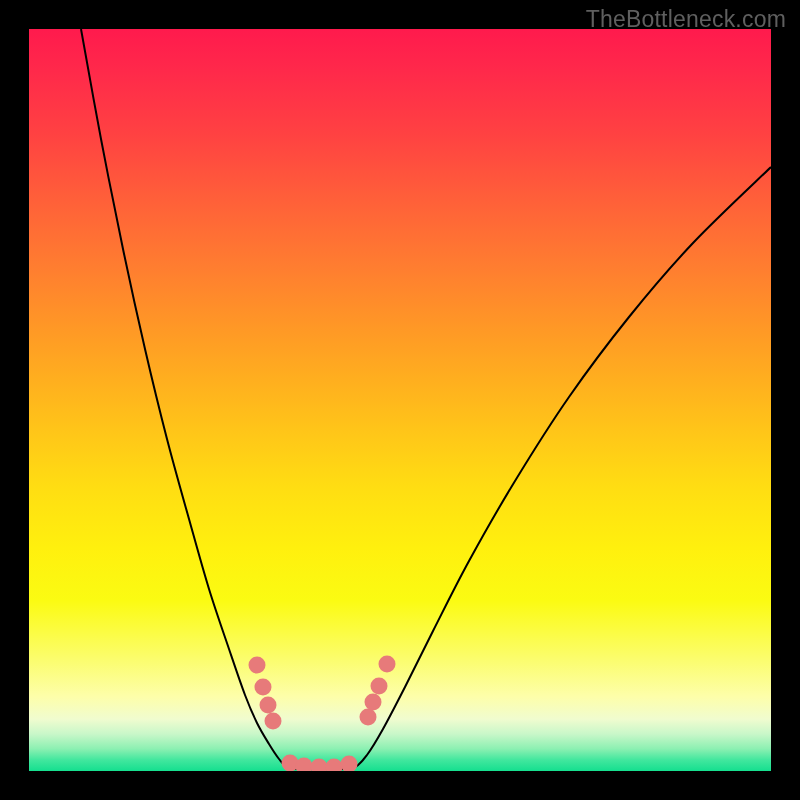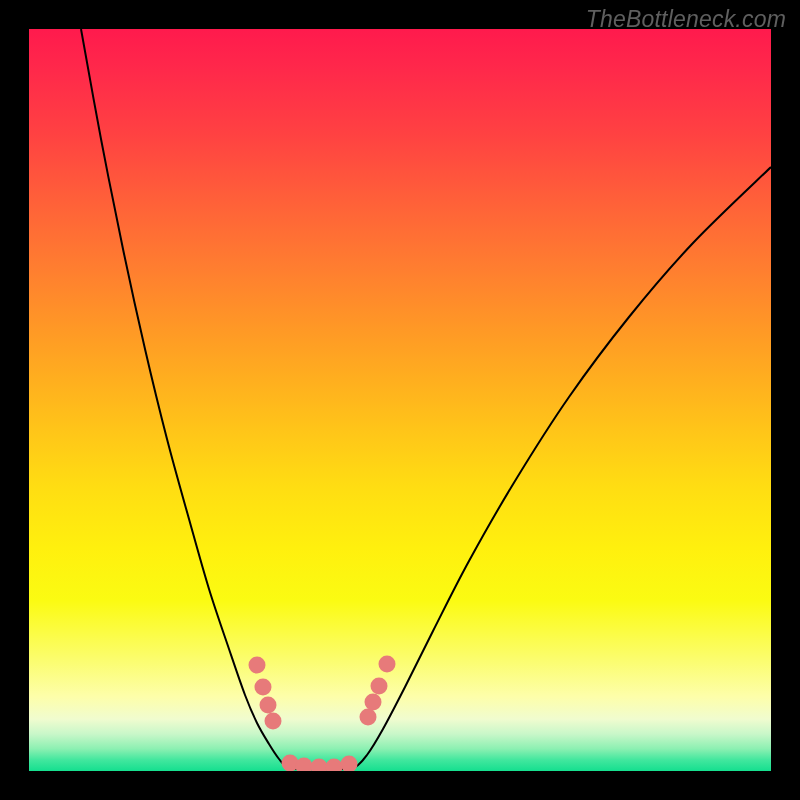--- a/index.html
+++ b/index.html
@@ -11,21 +11,20 @@
     overflow: hidden;
     font-family: Arial, Helvetica, sans-serif;
   }
   .frame {
     position: absolute;
     left: 0;
     top: 0;
     width: 800px;
     height: 800px;
     background: #000;
-    font-style: italic;
   }
   .plot-area {
     position: absolute;
     left: 29px;
     top: 29px;
     width: 742px;
     height: 742px;
     overflow: hidden;
   }
   .gradient {

